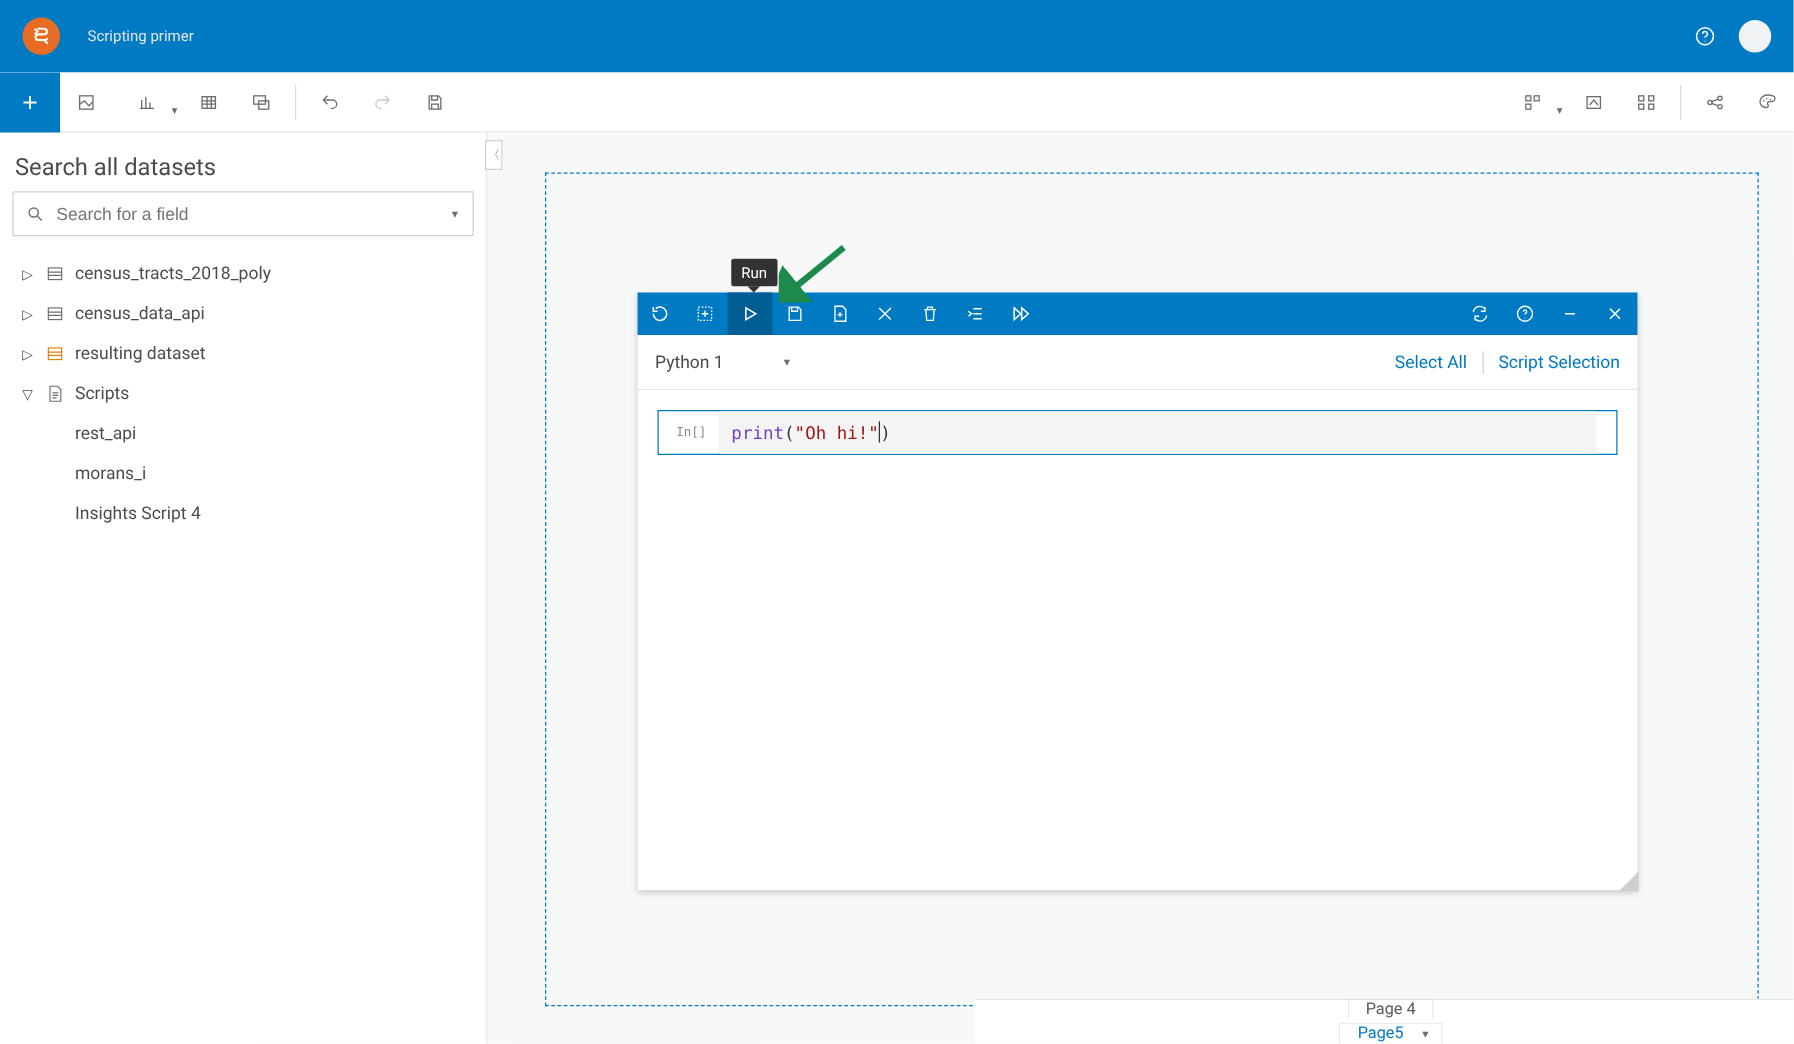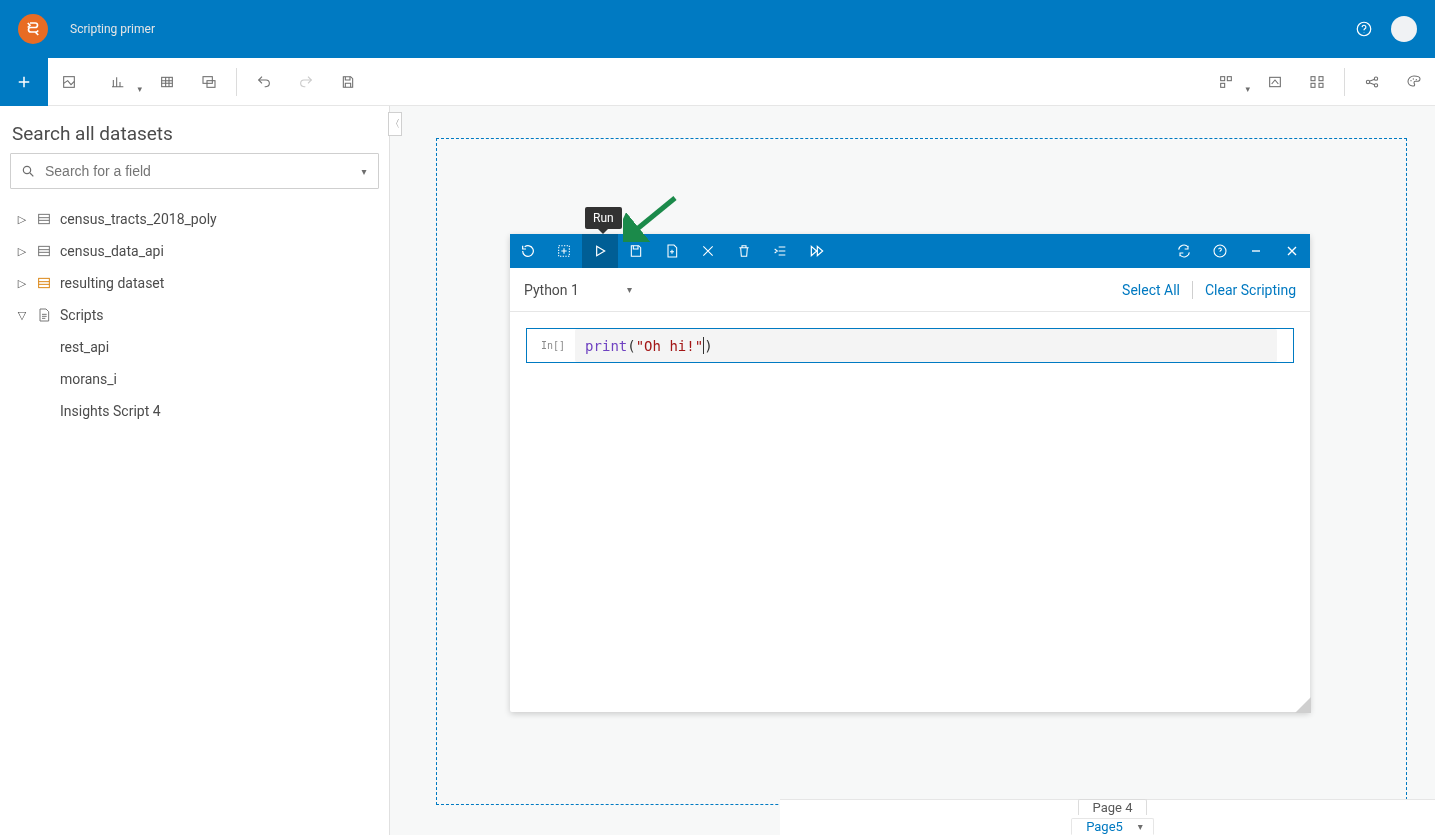--- a/index.html
+++ b/index.html
@@ -368,21 +368,21 @@
             </div>
         </div>
         <div class="console-sub">
           <div class="kernel-sel">
             <span>Python 1</span>
             <span class="kchev">▾</span>
           </div>
           <div class="sub-actions">
             <span class="link">Select All</span>
             <span class="vdiv"></span>
-            <span class="link">Clear Scripting</span>
+            <span class="link">Script Selection</span>
           </div>
         </div>
         <div class="console-body">
           <div class="cell">
             <div class="cell-row">
               <span class="prompt">In[]</span>
               <div class="code-input">
                 <span class="fn">print</span><span class="pn">(</span><span class="str">"Oh hi!"</span><span class="caret"></span><span class="pn">)</span>
               </div>
             </div>

